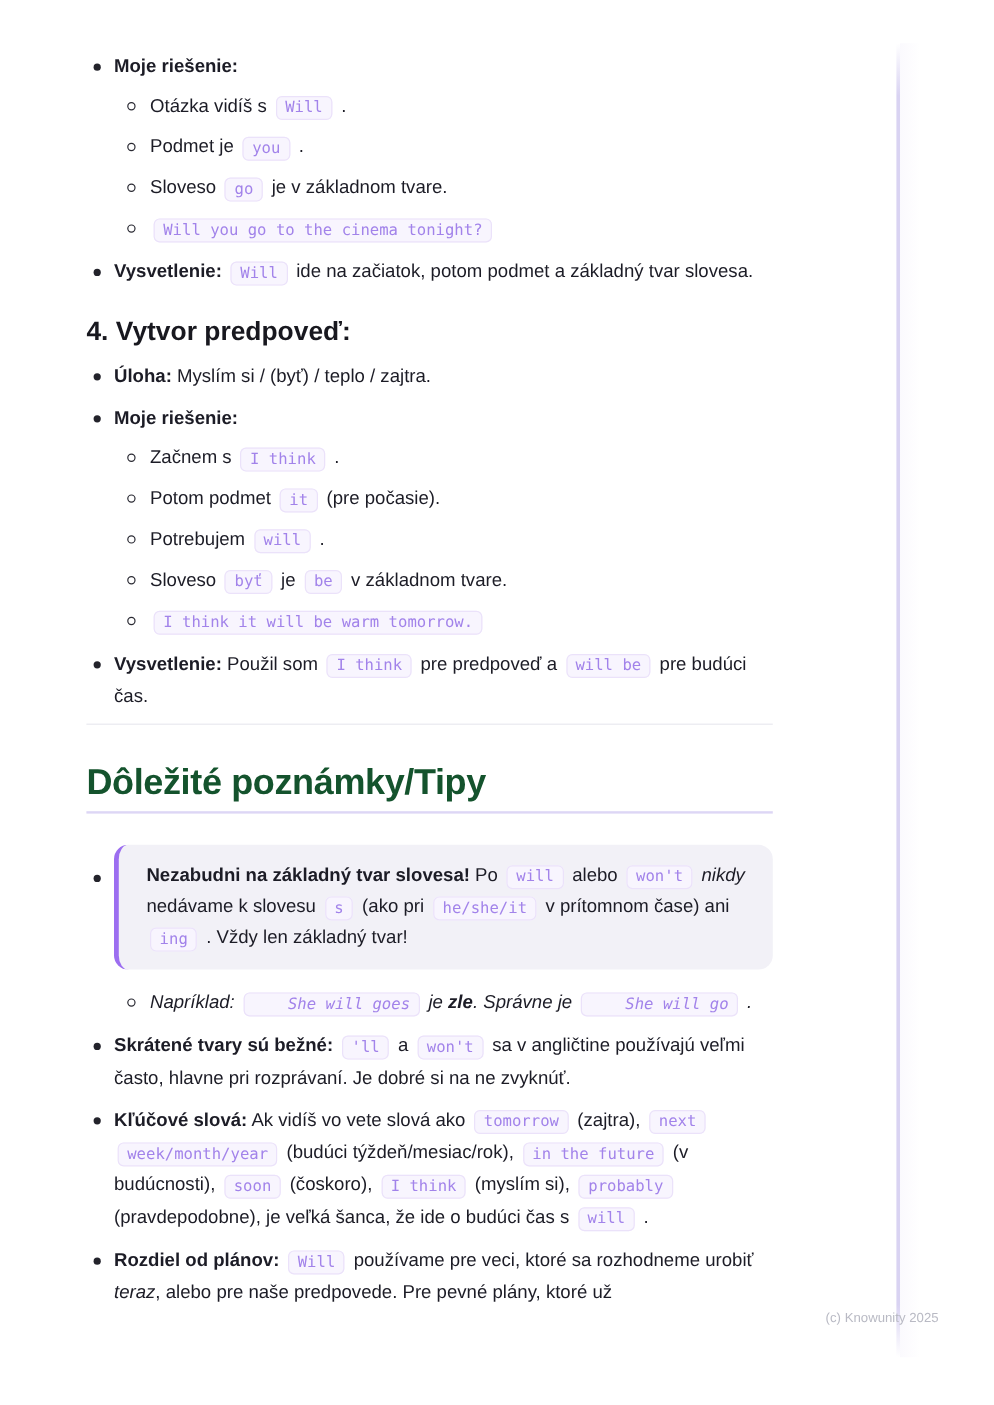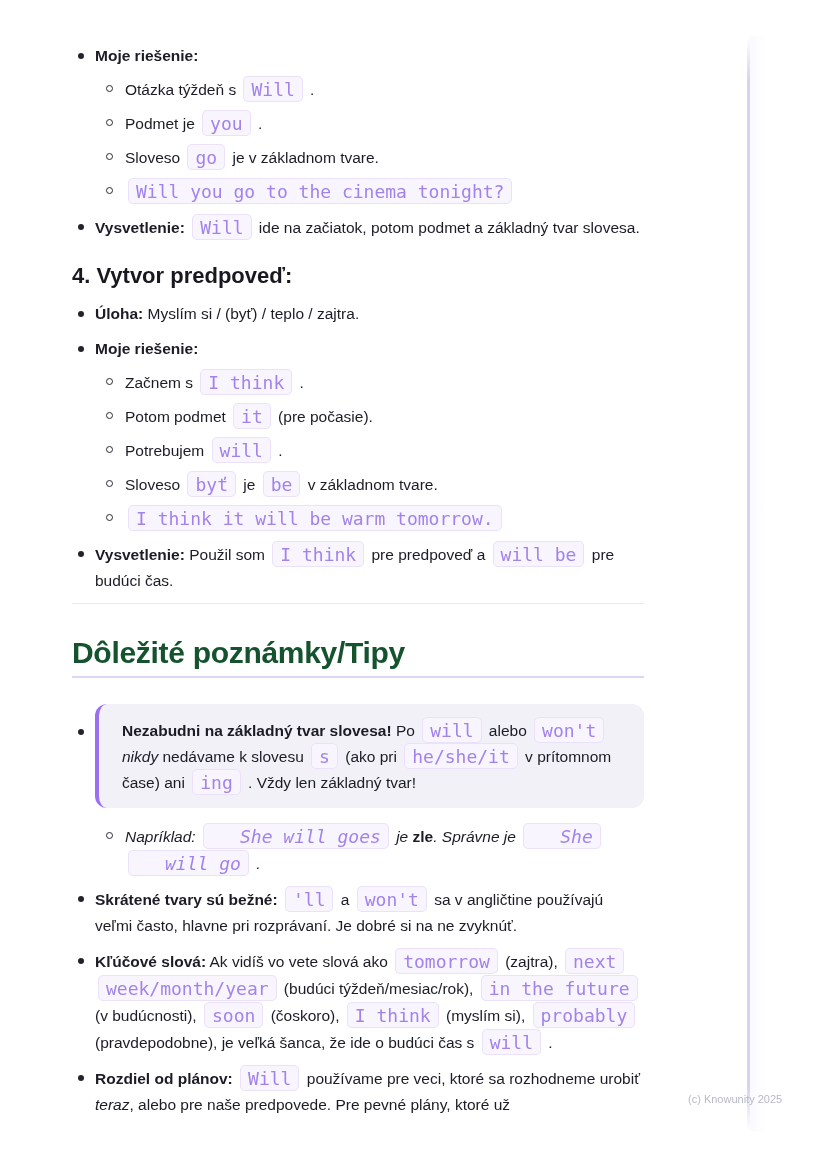--- a/index.html
+++ b/index.html
@@ -41,30 +41,30 @@
   .hr{border-top:1.5px solid #e9e9ef;margin:8px 0 0;height:0;}
 
   .callout{
     background:#f2f1f7;border-left:4px solid #9c6ef0;border-radius:12px;
     padding:13px 18px 13px 23px;
   }
   .callout-p{margin:0;line-height:25px;}
 
   .badge{
     font-family:"DejaVu Sans Mono","Liberation Mono",monospace;
-    font-size:18px;color:#a283ea;background:#f8f5fe;
+    font-size:13px;color:#a283ea;background:#f8f5fe;
     border:1px solid #ebe2fa;border-radius:5px;
     padding:1.5px 7px;margin:0 3px;
     white-space:normal;
     -webkit-box-decoration-break:clone;box-decoration-break:clone;
   }
   .badge.it{font-style:italic;padding-left:36px;}
   .b{font-weight:700;}
   .i{font-style:italic;}
-  .bi{font-weight:700;}
+  .bi{font-weight:700;font-style:italic;}
 
   
   .edge-line{
     position:absolute;left:747px;top:36px;width:3px;height:1095px;
     border-radius:3px;
     background:linear-gradient(to bottom,
       rgba(217,211,242,0) 0%,#d9d3f2 4%,#d9d3f2 96%,rgba(217,211,242,0) 100%);
   }
   .edge-band{
     position:absolute;left:750px;top:36px;width:17px;height:1095px;
@@ -79,21 +79,21 @@
 </head>
 <body>
 
 <div class="page">
   <main class="doc">
       <ul class="top">
         <li>
           <div class="line"><span class="b">Moje riešenie:</span></div>
           <ul class="sub">
             <li>
-              <div class="line"><span>Otázka týždeň s </span><code class="badge">Will</code><span> .</span></div>
+              <div class="line"><span>Otázka vidíš s </span><code class="badge">Will</code><span> .</span></div>
             </li>
             <li>
               <div class="line"><span>Podmet je </span><code class="badge">you</code><span> .</span></div>
             </li>
             <li>
               <div class="line"><span>Sloveso </span><code class="badge">go</code><span> je v základnom tvare.</span></div>
             </li>
             <li>
               <div class="line"><code class="badge">Will you go to the cinema tonight?</code></div>
             </li>

